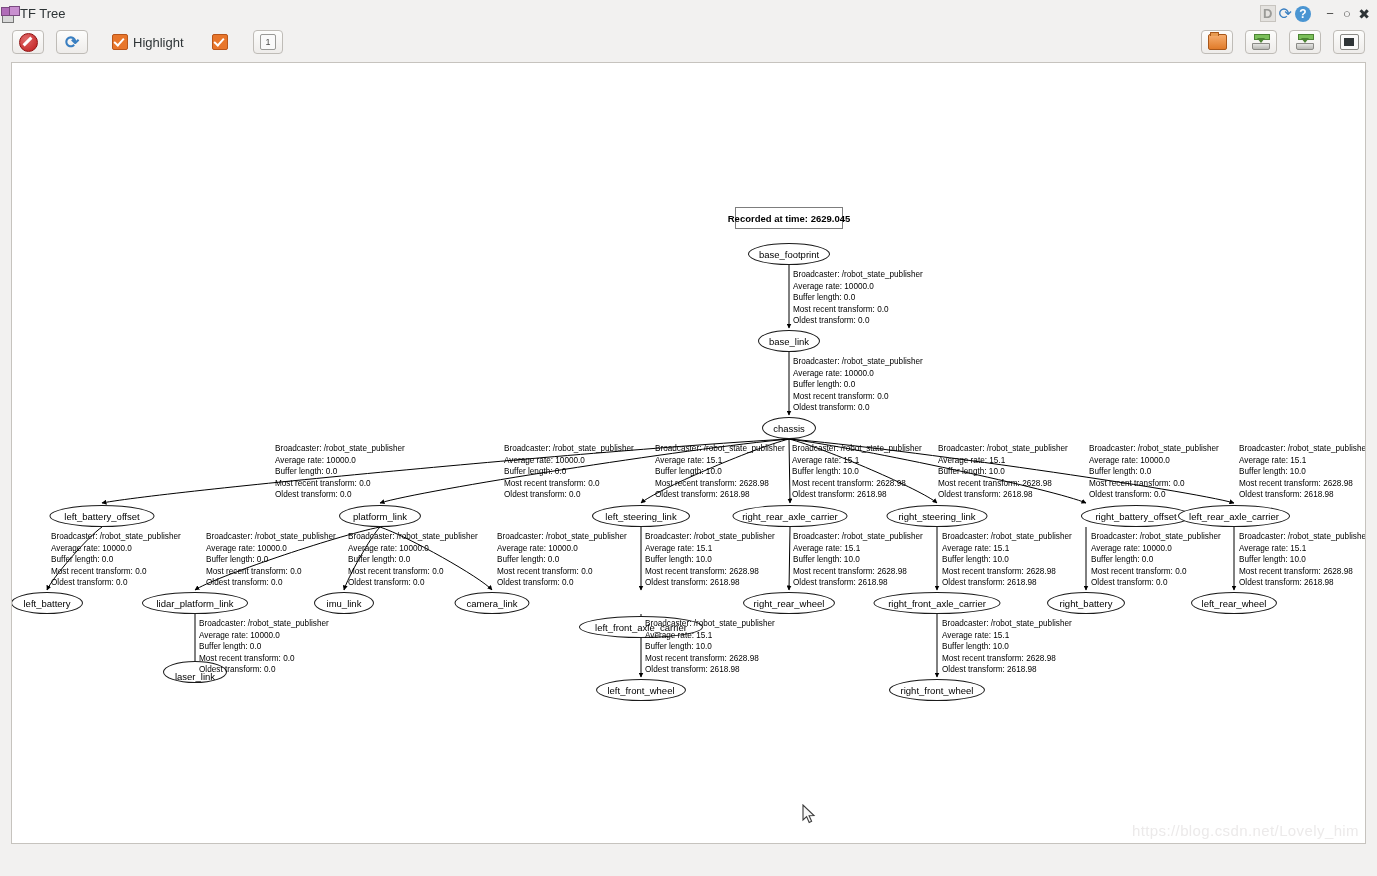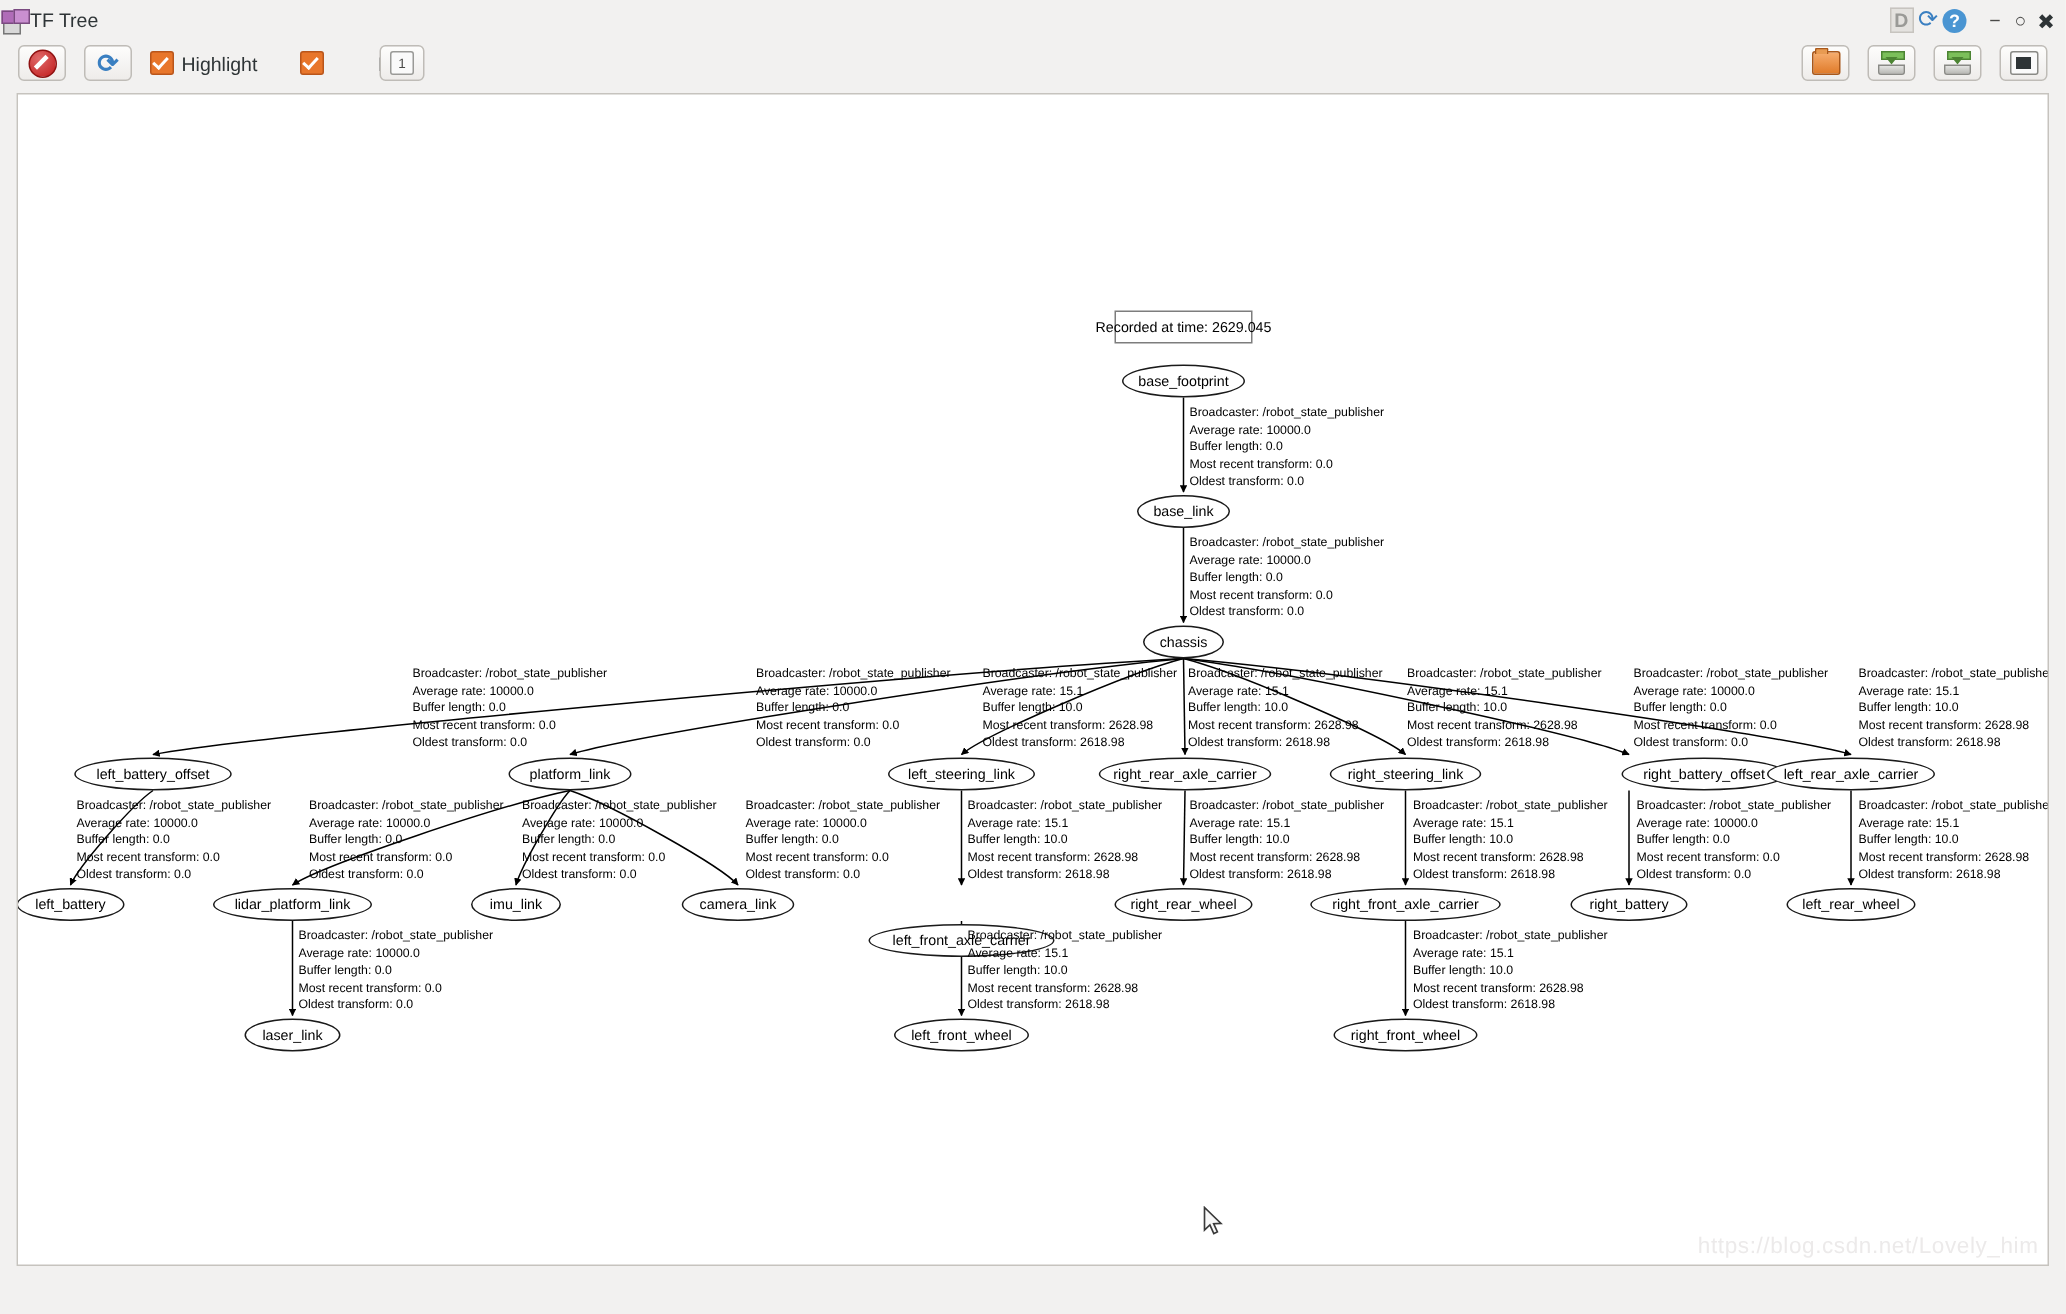--- a/index.html
+++ b/index.html
@@ -110,20 +110,21 @@
     justify-content: center;
   }
   .chk-row {
     position: absolute;
     top: 7px;
     display: flex;
     align-items: center;
     gap: 5px;
     font-size: 13px;
     color: #2e3436;
+    margin-left: 12px;
   }
   .chk-box {
     width: 14px; height: 14px;
     background: #e8762b;
     border: 1px solid #b9551a;
     border-radius: 2px;
     position: relative;
   }
   .chk-box::after {
     content: "";
@@ -391,21 +392,21 @@
           <path d="M778,464 L777,527" marker-end="url(#arrow)"></path>
           <path d="M925,464 L925,527" marker-end="url(#arrow)"></path>
           <path d="M1074,464 L1074,527" marker-end="url(#arrow)"></path>
           <path d="M1222,464 L1222,527" marker-end="url(#arrow)"></path>
           <path d="M183,551 L183,614" marker-end="url(#arrow)"></path>
           <path d="M629,551 L629,614" marker-end="url(#arrow)"></path>
           <path d="M925,551 L925,614" marker-end="url(#arrow)"></path>
         </g>
     </svg>
 
-    <div class="recbox" id="recbox" style="left: 777px; top: 155px; width: 92px; height: 22px;">
+    <div class="recbox" id="recbox" style="left: 777px; top: 155px; width: 108px; height: 22px; font-weight: bold;">
       <span>Recorded at time: 2629.045</span>
     </div>
 
     <div id="nodes-layer">
         <div class="node" style="left: 777px; top: 191px; width: 82px; height: 22px;">
           <span>base_footprint</span>
         </div>
         <div class="node" style="left: 777px; top: 278px; width: 62px; height: 22px;">
           <span>base_link</span>
         </div>
@@ -453,21 +454,21 @@
         </div>
         <div class="node" style="left: 925px; top: 540px; width: 127px; height: 22px; text-align: center;">
           <span>right_front_axle_carrier</span>
         </div>
         <div class="node" style="left: 1074px; top: 540px; width: 78px; height: 22px;">
           <span>right_battery</span>
         </div>
         <div class="node" style="left: 1222px; top: 540px; width: 86px; height: 22px;">
           <span>left_rear_wheel</span>
         </div>
-        <div class="node" style="left: 183px; top: 627px; width: 64px; height: 22px;">
+        <div class="node" style="left: 183px; top: 609px; width: 64px; height: 22px; align-items: flex-end;">
           <span>laser_link</span>
         </div>
         <div class="node" style="left: 629px; top: 627px; width: 90px; height: 22px;">
           <span>left_front_wheel</span>
         </div>
         <div class="node" style="left: 925px; top: 627px; width: 96px; height: 22px;">
           <span>right_front_wheel</span>
         </div>
       </div>
     <div id="labels-layer">

